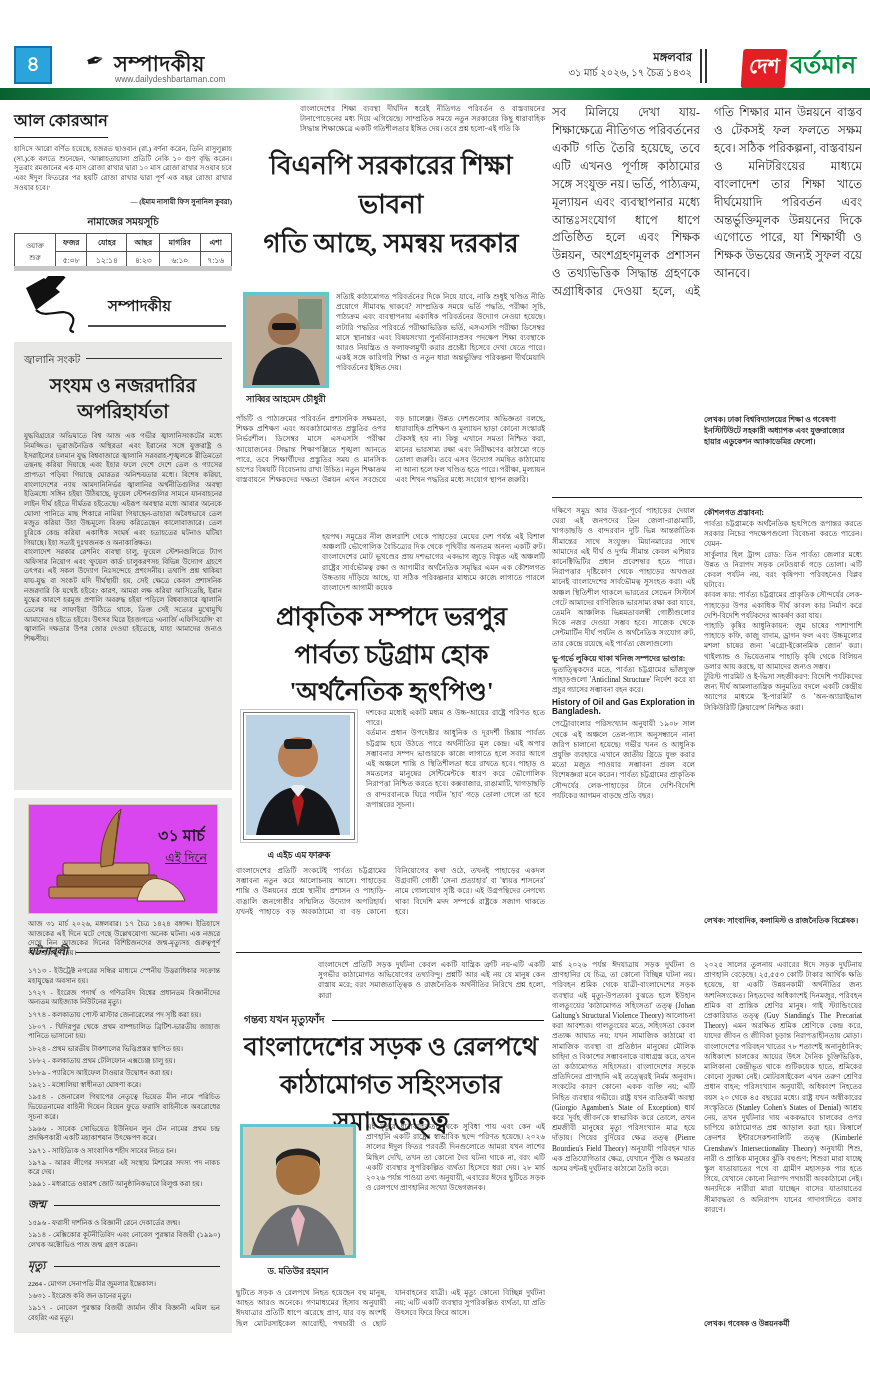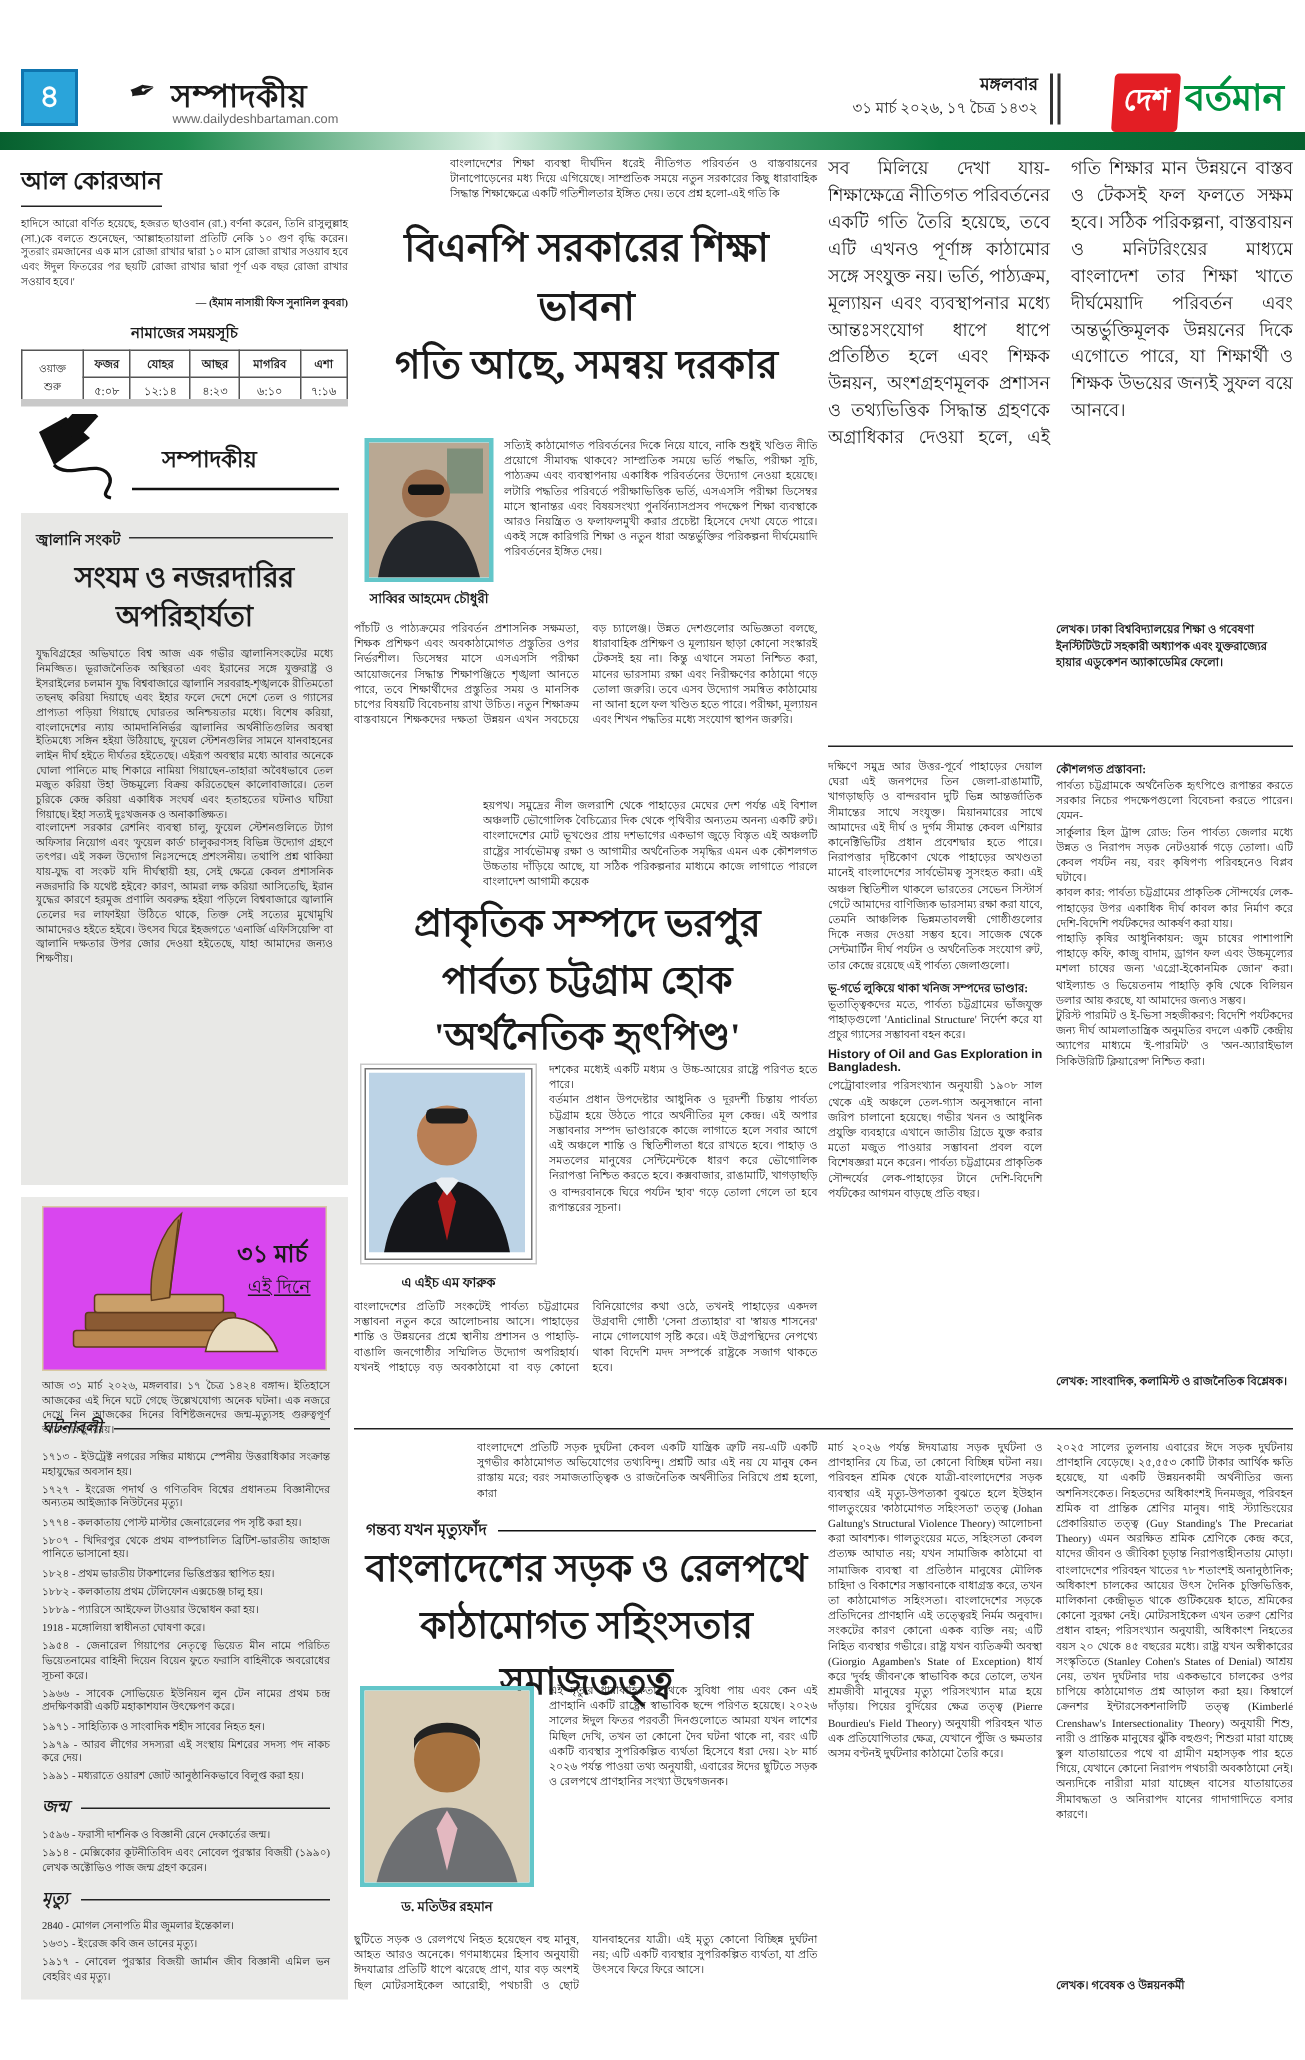--- a/index.html
+++ b/index.html
@@ -33,21 +33,21 @@
   .logo-tag{color:#c9241f;font-size:6.8px;letter-spacing:2px;text-align:right;margin-top:1px;}
   .greenbar{height:12px;background:linear-gradient(90deg,#07602f 0%,#1f8a4e 14%,#d9efe2 38%,#57ad7d 52%,#0d7a40 72%,#07602f 100%);}
 
   
   .quran-title{font-size:16px;font-weight:bold;border-bottom:1.5px solid #222;display:inline-block;padding-bottom:2px;}
   .attrib{font-weight:bold;font-size:7px;text-align:right;}
   table.prayer{border-collapse:collapse;width:218px;font-size:7.6px;}
   table.prayer td,table.prayer th{border:1px solid #555;text-align:center;padding:2px 0;}
   .prayer-title{font-size:10px;font-weight:bold;text-align:center;padding-bottom:2px;}
   .edbox{background:#e8e8e6;}
-  .edkicker{font-size:10px;font-weight:bold;text-align:center;}
+  .edkicker{font-size:10px;font-weight:normal;text-align:center;}
   .edkicker-line{flex:1;height:1px;background:#333;margin-left:6px;margin-top:6px;}
   .edheadline{font-size:19px;font-weight:bold;text-align:center;line-height:1.35;}
   .graypanel{background:#eaeae8;}
   .daybox{background:#d946ef;border:1px solid #d8c9a2;}
   .day-big{font-size:16px;font-weight:bold;}
   .day-small{font-size:12.5px;}
   .listhead{font-size:11px;font-weight:bold;font-style:italic;display:flex;align-items:center;}
   .listhead .hl{flex:1;height:1.2px;background:#222;margin-left:8px;}
   .evt{margin-bottom:2.5px;}
 
@@ -169,41 +169,41 @@
         <span class="hl"></span>
       </div>
     <div class="small just" style="margin-top:5px;">
       <div class="evt">১৭১৩ - ইউট্রেক্ট নগরের সন্ধির মাধ্যমে স্পেনীয় উত্তরাধিকার সংক্রান্ত মহাযুদ্ধের অবসান হয়।</div>
       <div class="evt">১৭২৭ - ইংরেজ পদার্থ ও গণিতবিদ বিশ্বের প্রধানতম বিজ্ঞানীদের অন্যতম আইজ্যাক নিউটনের মৃত্যু।</div>
       <div class="evt">১৭৭৪ - কলকাতায় পোস্ট মাস্টার জেনারেলের পদ সৃষ্টি করা হয়।</div>
       <div class="evt">১৮০৭ - খিদিরপুর থেকে প্রথম বাষ্পচালিত ব্রিটিশ-ভারতীয় জাহাজ পানিতে ভাসানো হয়।</div>
       <div class="evt">১৮২৪ - প্রথম ভারতীয় টাকশালের ভিত্তিপ্রস্তর স্থাপিত হয়।</div>
       <div class="evt">১৮৮২ - কলকাতায় প্রথম টেলিফোন এক্সচেঞ্জ চালু হয়।</div>
       <div class="evt">১৮৮৯ - প্যারিসে আইফেল টাওয়ার উদ্বোধন করা হয়।</div>
-      <div class="evt">1918 - মঙ্গোলিয়া স্বাধীনতা ঘোষণা করে।</div>
+      <div class="evt">১৯২১ - মঙ্গোলিয়া স্বাধীনতা ঘোষণা করে।</div>
       <div class="evt">১৯৫৪ - জেনারেল গিয়াপের নেতৃত্বে ভিয়েত মীন নামে পরিচিত ভিয়েতনামের বাহিনী দিয়েন বিয়েন ফুতে ফরাসি বাহিনীকে অবরোধের সূচনা করে।</div>
       <div class="evt">১৯৬৬ - সাবেক সোভিয়েত ইউনিয়ন লুন টেন নামের প্রথম চন্দ্র প্রদক্ষিণকারী একটি মহাকাশযান উৎক্ষেপণ করে।</div>
       <div class="evt">১৯৭১ - সাহিত্যিক ও সাংবাদিক শহীদ সাবের নিহত হন।</div>
       <div class="evt">১৯৭৯ - আরব লীগের সদস্যরা এই সংস্থায় মিশরের সদস্য পদ নাকচ করে দেয়।</div>
       <div class="evt">১৯৯১ - মধ্যরাতে ওয়ারশ জোট আনুষ্ঠানিকভাবে বিলুপ্ত করা হয়।</div>
     </div>
     <div class="listhead" style="margin-top:6px;">
         <span>জন্ম</span>
         <span class="hl"></span>
       </div>
     <div class="small just" style="margin-top:4px;">
       <div class="evt">১৫৯৬ - ফরাসী দার্শনিক ও বিজ্ঞানী রেনে দেকার্তের জন্ম।</div>
       <div class="evt">১৯১৪ - মেক্সিকোর কূটনীতিবিদ এবং নোবেল পুরস্কার বিজয়ী (১৯৯০) লেখক অক্টোভিও পাজ জন্ম গ্রহণ করেন।</div>
     </div>
     <div class="listhead" style="margin-top:6px;">
         <span>মৃত্যু</span>
         <span class="hl"></span>
       </div>
     <div class="small just" style="margin-top:4px;">
-      <div class="evt">2840 - মোগল সেনাপতি মীর জুমলার ইন্তেকাল।</div>
+      <div class="evt">2264 - মোগল সেনাপতি মীর জুমলার ইন্তেকাল।</div>
       <div class="evt">১৬৩১ - ইংরেজ কবি জন ডানের মৃত্যু।</div>
       <div class="evt">১৯১৭ - নোবেল পুরস্কার বিজয়ী জার্মান জীব বিজ্ঞানী এমিল ভন বেহরিং এর মৃত্যু।</div>
 
     </div>
   </div>
 </div>
 
 <div class="abs smain just clip" style="left:300px;top:104px;width:245px;height:38px;">বাংলাদেশের শিক্ষা ব্যবস্থা দীর্ঘদিন ধরেই নীতিগত পরিবর্তন ও বাস্তবায়নের টানাপোড়েনের মধ্য দিয়ে এগিয়েছে। সাম্প্রতিক সময়ে নতুন সরকারের কিছু ধারাবাহিক সিদ্ধান্ত শিক্ষাক্ষেত্রে একটি গতিশীলতার ইঙ্গিত দেয়। তবে প্রশ্ন হলো-এই গতি কি</div>
 
 <div class="abs a-headline h1size pre" style="left:236px;top:146px;width:310px;">বিএনপি সরকারের শিক্ষা ভাবনা

